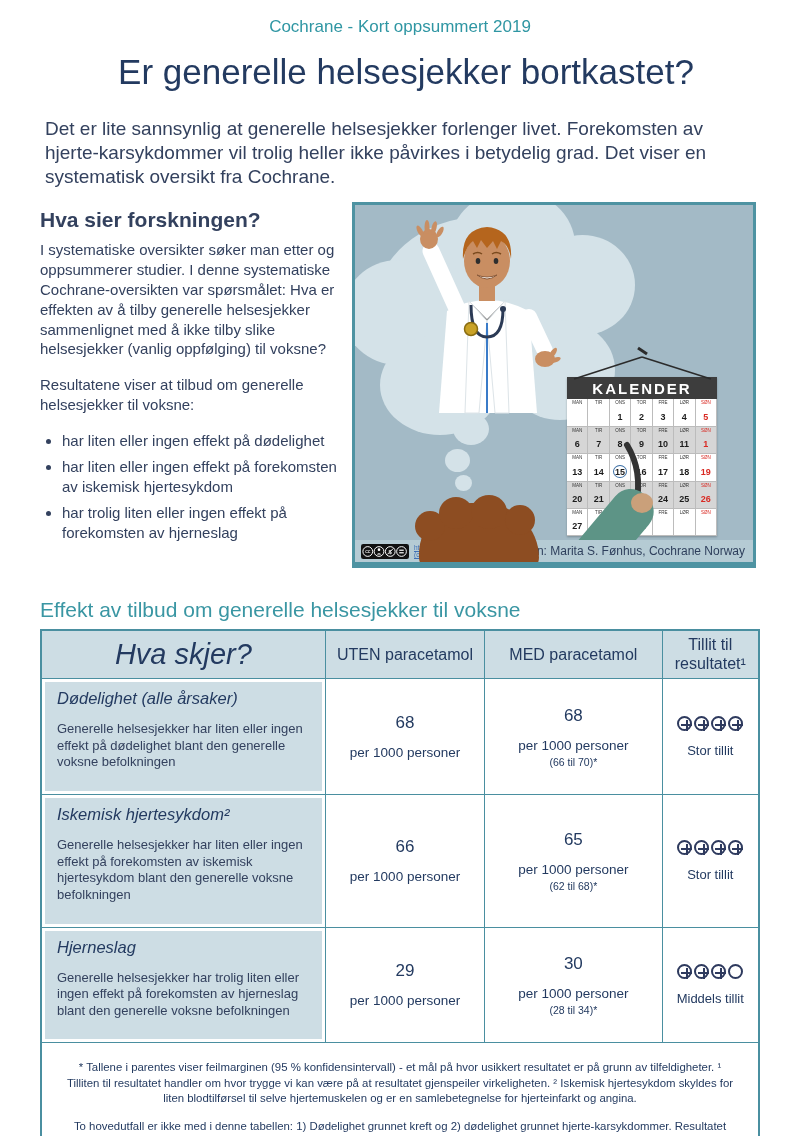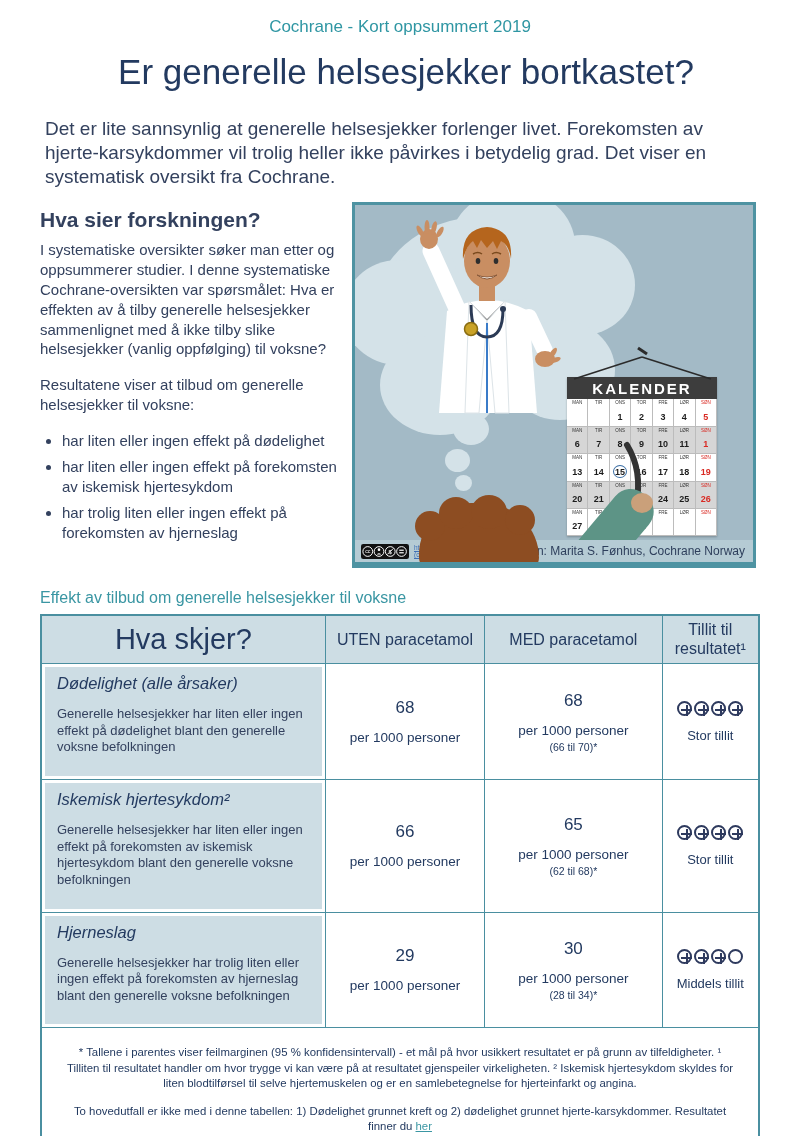--- a/index.html
+++ b/index.html
@@ -53,27 +53,27 @@
 
   
   .caption { position:absolute; left:0; right:0; bottom:0; height:22px; background:#b5cbd4;
     display:flex; align-items:center; padding:0 8px 0 6px; gap:5px; z-index:4; }
   .cc-badge { flex:0 0 auto; z-index:6; }
   .cc-links { display:flex; flex-direction:column; font-size:6.5px; color:#3f6fb5; line-height:1.15;
     text-decoration:underline; }
   .credit { margin-left:auto; font-size:12px; color:#2e3f5c; z-index:6; }
 
   
-  .section-title { margin:21px 0 7px 40px; color:#3a96a3; font-size:16px; }
+  .section-title { margin:30px 0 7px 40px; color:#3a96a3; font-size:21px; }
   table.results { width:720px; margin:0 auto; border-collapse:collapse; table-layout:fixed;
     border:2.5px solid #4a8fa0; }
   table.results th, table.results td { border:1.5px solid #4a8fa0; }
   thead th { background:#cddde4; color:#233a60; font-weight:400; padding:5px 4px; font-size:16px;
     height:48px; line-height:1.15; }
-  th.what { font-size:29px; }
+  th.what { font-size:29px;font-style:italic; }
   td.rowlabel { background:#cddde4; box-shadow:inset 0 0 0 3px #fff; padding:10px 14px 10px 15px;
     vertical-align:top; text-align:left; }
   .row-title { font-size:16.5px; color:#233a60; margin:0 0 4px; font-weight:400;font-style:italic; }
   .row-desc { font-size:13px; color:#33415e; line-height:1.28; }
   td.val { text-align:center; vertical-align:middle; color:#233a60; padding:6px 16px; background:#fff; }
   .num { font-size:17px; margin-bottom:12px; }
   .unit { font-size:13.5px; }
   .ci { font-size:10.5px; margin-top:3px; }
   td.conf { text-align:center; vertical-align:middle; color:#233a60; background:#fff; }
   .gcircles { display:flex; justify-content:center; gap:2px; margin-bottom:12px; }

